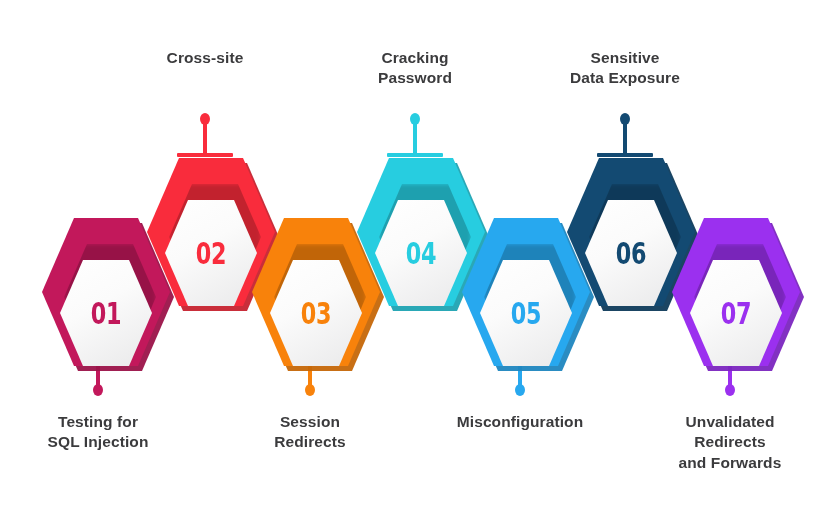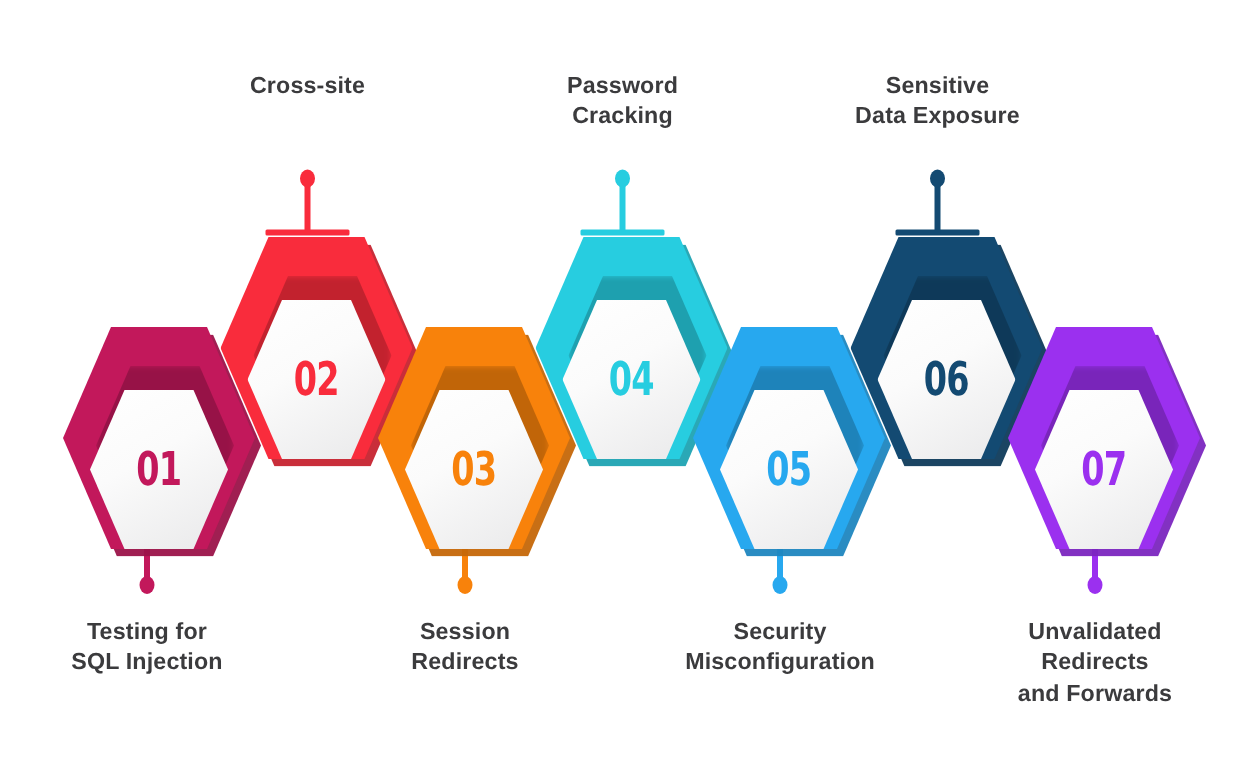--- a/index.html
+++ b/index.html
@@ -176,38 +176,37 @@
     </div>
     <div class="node" style="left: 357px; top: 158px; z-index: 13;">
       <div class="hex-outer-shadow" style="background: rgb(39, 205, 224);"></div>
       <div class="hex-outer" style="background: rgb(39, 205, 224);"></div>
       <div class="hex-inner-shadow"></div>
       <div class="hex-inner">
         <div class="hex-num" style="color: rgb(39, 205, 224);">04</div>
       </div>
     </div>
     <div class="label" style="left: 305px; top: 48px; color: rgb(59, 59, 61);">
+      <span>Cracking</span>
       <span>Password</span>
-      <span>Cracking</span>
     </div>
     <div class="conn" style="left: 520px; top: 0px;">
       <div class="bar" style="background: rgb(39, 168, 239); top: 352px;"></div>
       <div class="stem" style="background: rgb(39, 168, 239); top: 352px; height: 38px;"></div>
       <div class="dot" style="background: rgb(39, 168, 239); top: 384px;"></div>
     </div>
     <div class="node" style="left: 462px; top: 218px; z-index: 14;">
       <div class="hex-outer-shadow" style="background: rgb(39, 168, 239);"></div>
       <div class="hex-outer" style="background: rgb(39, 168, 239);"></div>
       <div class="hex-inner-shadow"></div>
       <div class="hex-inner">
         <div class="hex-num" style="color: rgb(39, 168, 239);">05</div>
       </div>
     </div>
     <div class="label" style="left: 410px; top: 412px; color: rgb(59, 59, 61);">
-      <span>Security</span>
       <span>Misconfiguration</span>
     </div>
     <div class="conn" style="left: 625px; top: 0px;">
       <div class="bar" style="background: rgb(19, 74, 114); top: 153px;"></div>
       <div class="stem" style="background: rgb(19, 74, 114); top: 120px; height: 36px;"></div>
       <div class="dot" style="background: rgb(19, 74, 114); top: 113px;"></div>
     </div>
     <div class="node" style="left: 567px; top: 158px; z-index: 15;">
       <div class="hex-outer-shadow" style="background: rgb(19, 74, 114);"></div>
       <div class="hex-outer" style="background: rgb(19, 74, 114);"></div>

